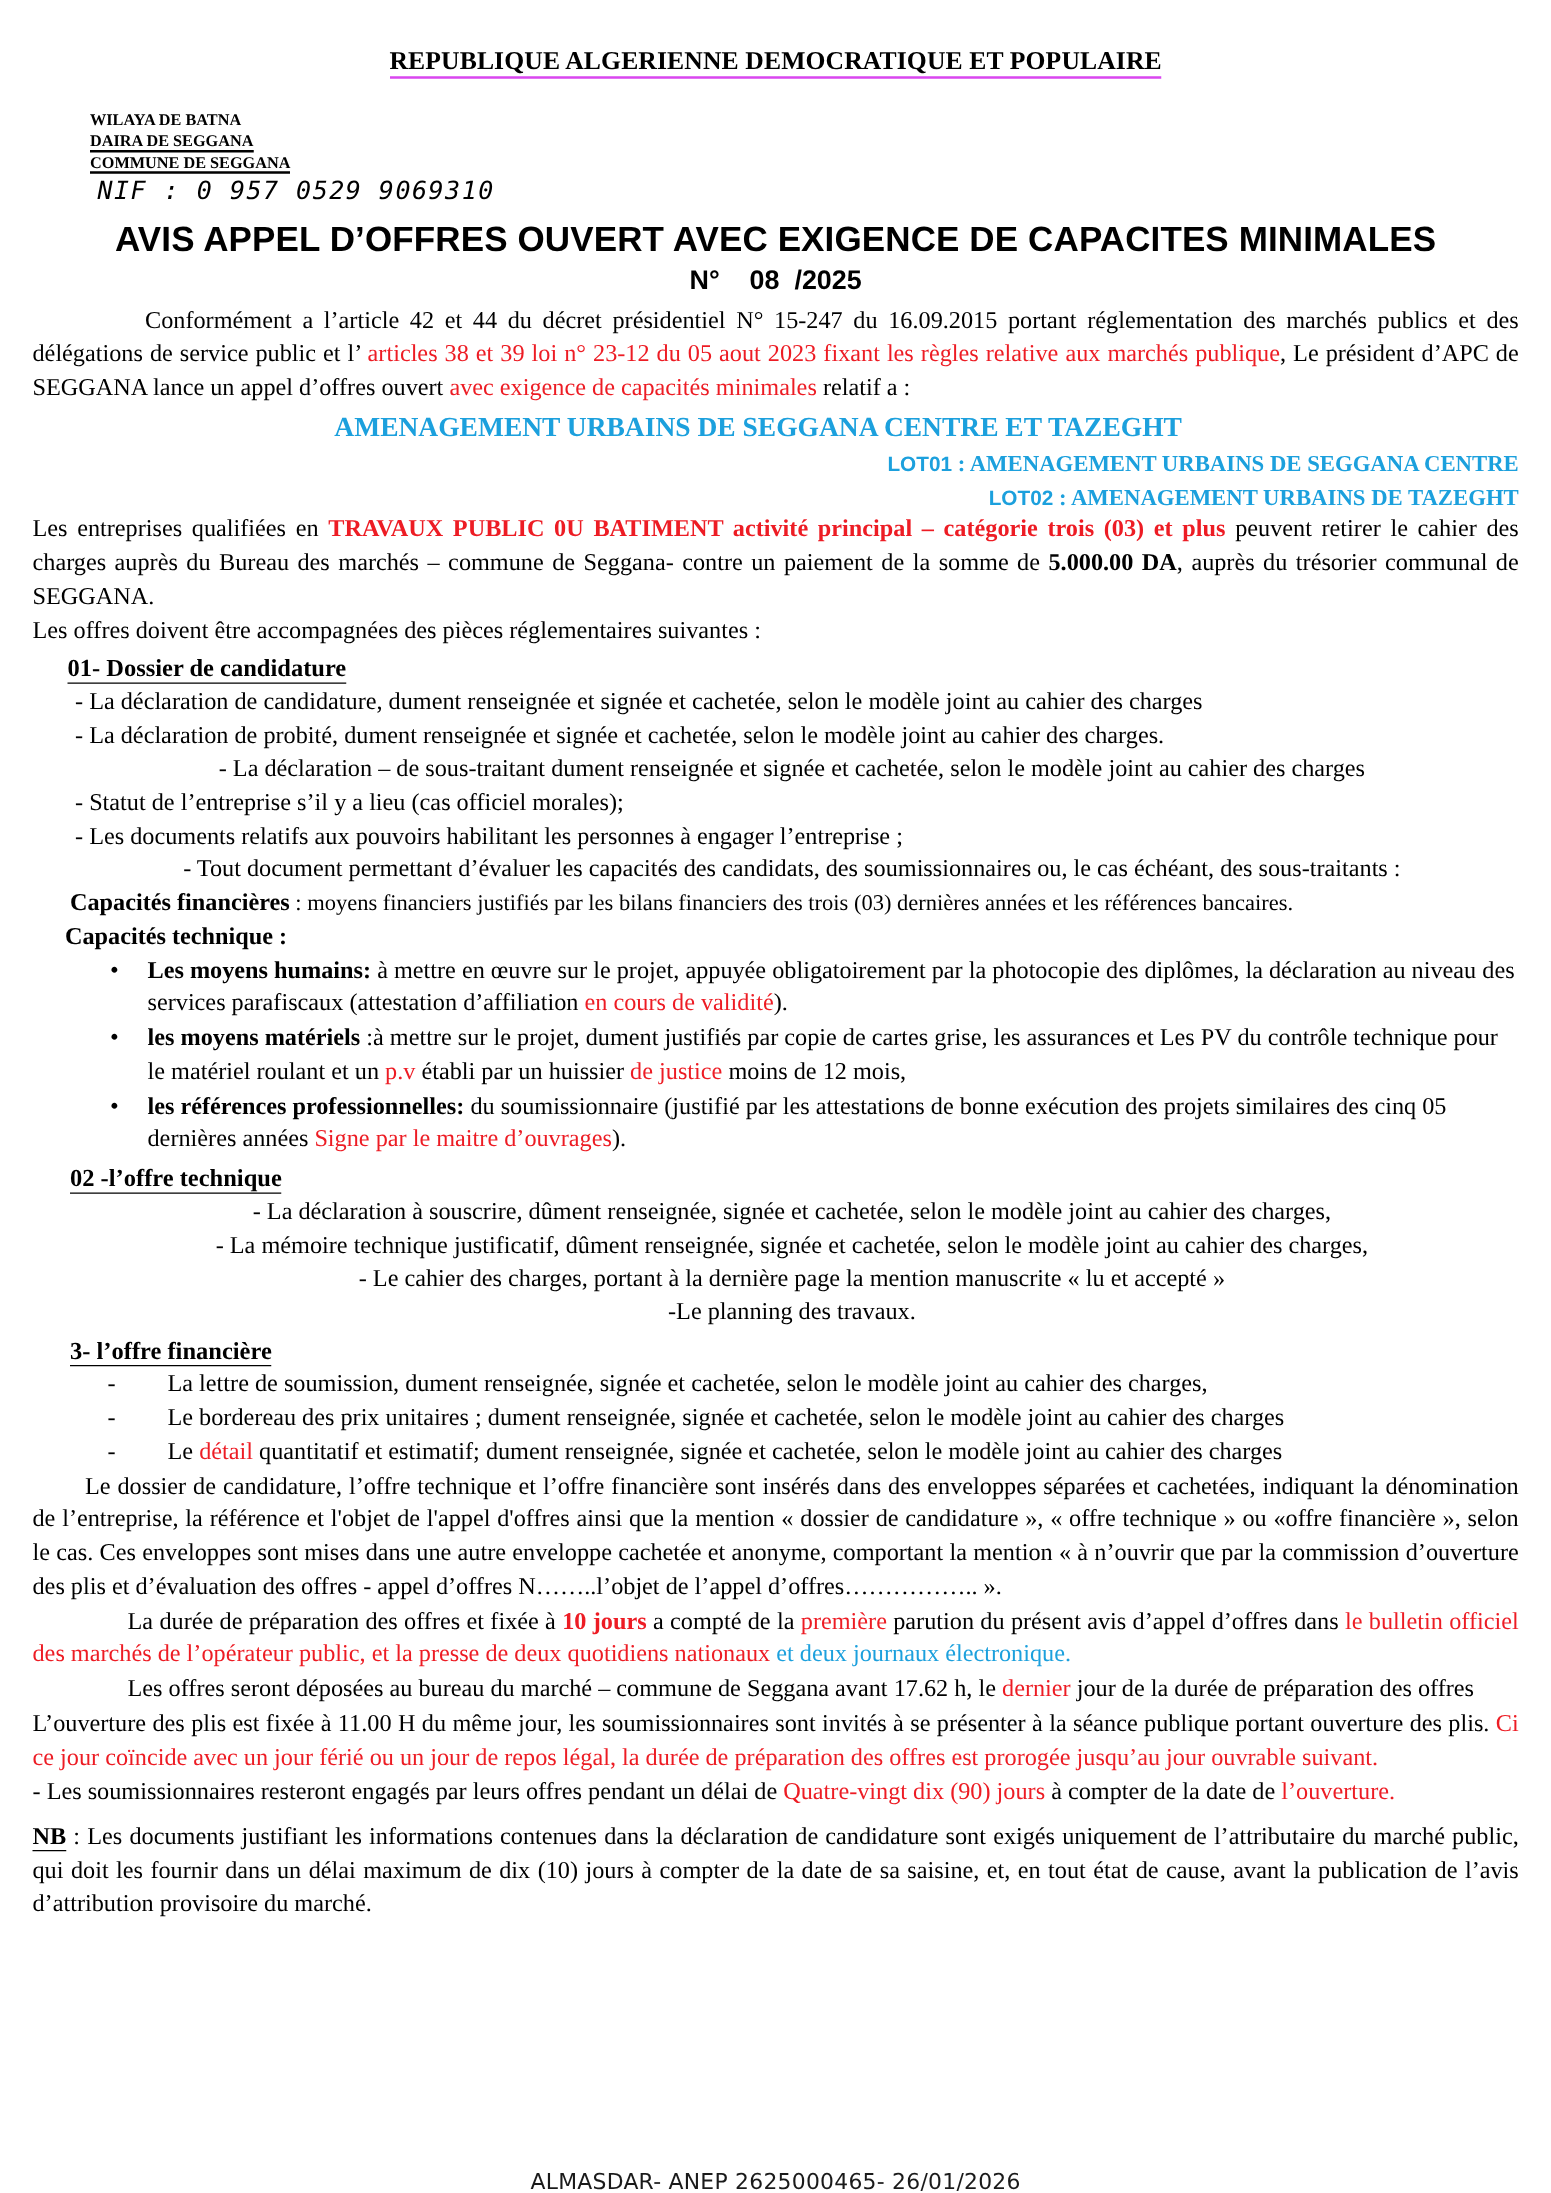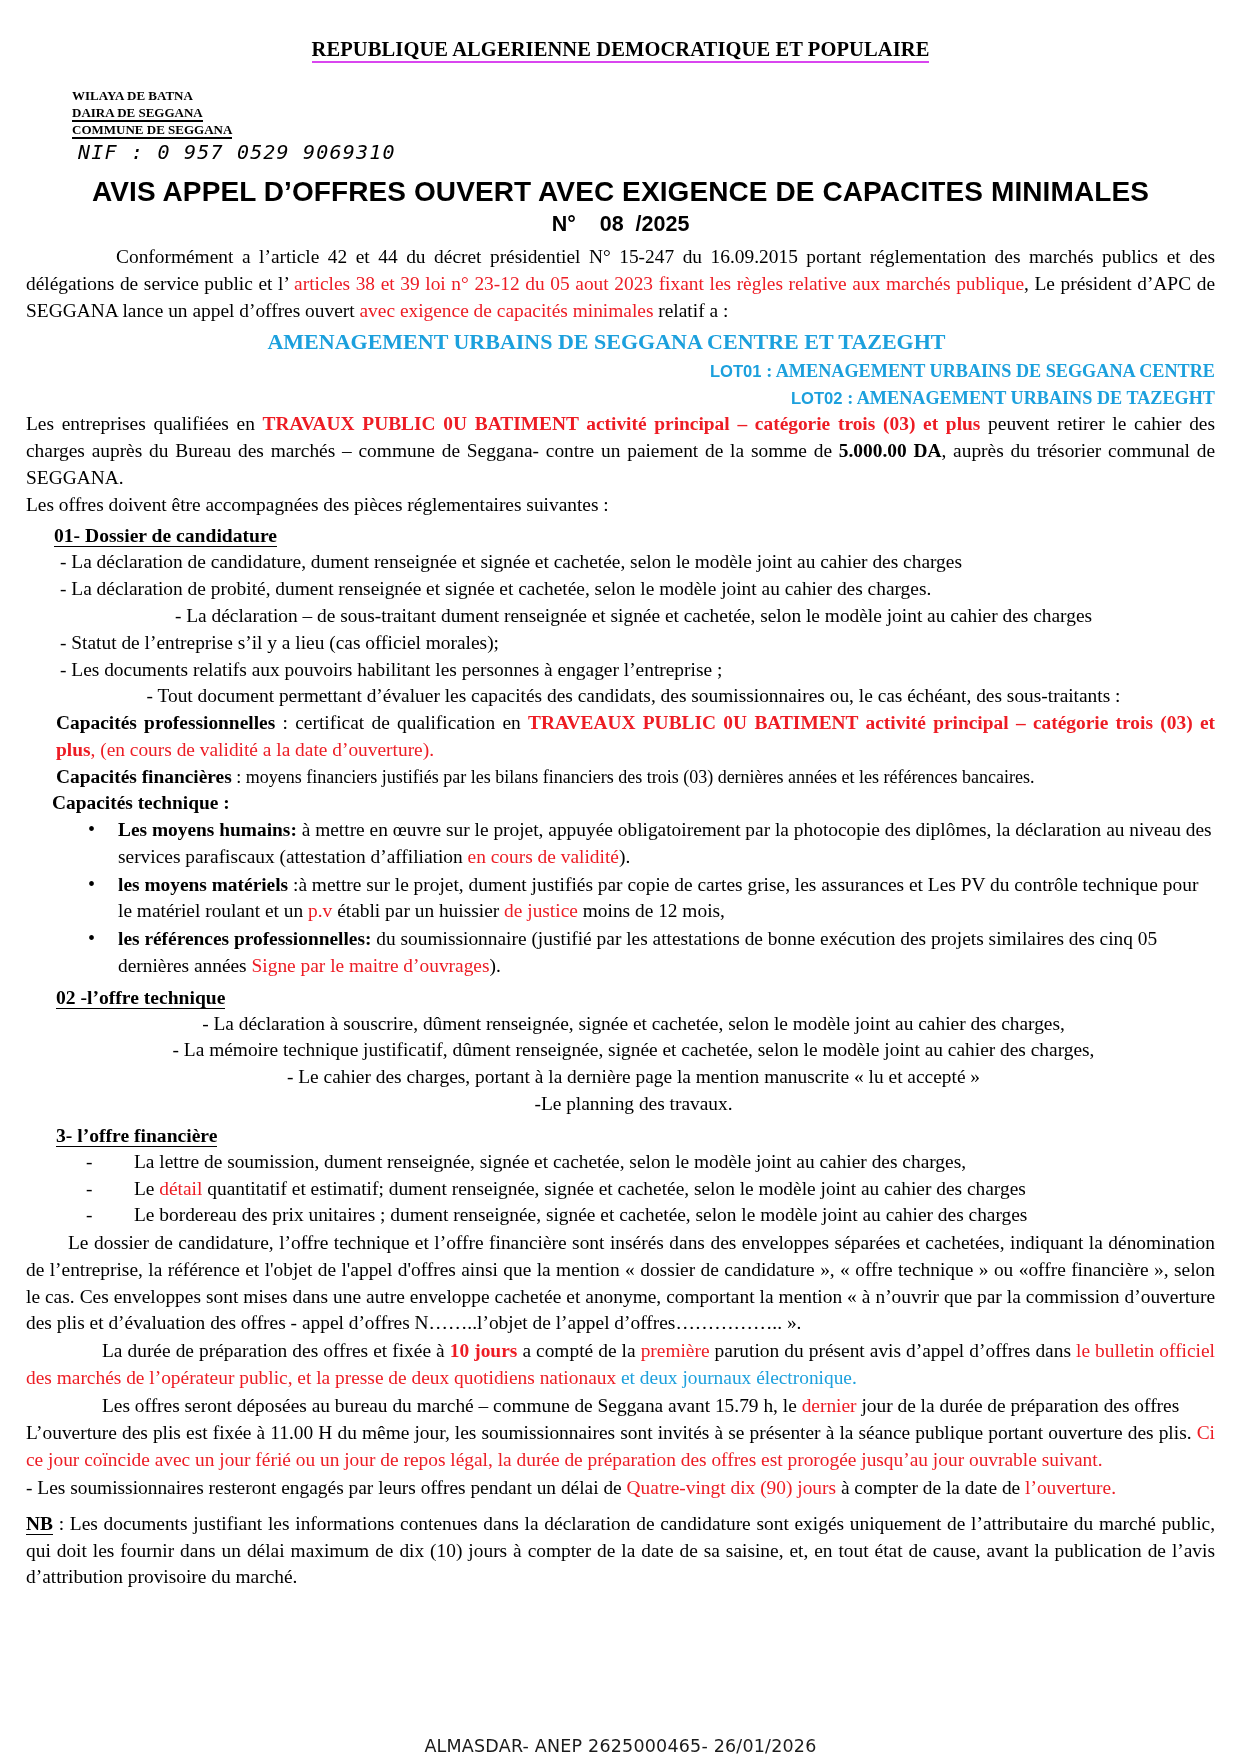--- a/index.html
+++ b/index.html
@@ -200,50 +200,49 @@
     <p class="just"> Les offres doivent être accompagnées des pièces réglementaires suivantes :</p>
 
     <p class="sec-head"><span>01- Dossier de candidature</span></p>
     <p class="dash-item">-  La déclaration  de candidature, dument renseignée et signée et cachetée, selon le modèle joint au cahier des charges</p>
     <p class="dash-item">-  La déclaration de probité, dument renseignée et signée et cachetée, selon le modèle joint au cahier des charges.</p>
     <p class="dash-item tight">- La déclaration – de sous-traitant dument renseignée et signée et cachetée, selon le modèle joint au cahier des charges</p>
     <p class="dash-item">-  Statut de l’entreprise s’il y a lieu (cas officiel morales);</p>
     <p class="dash-item">-  Les documents relatifs aux pouvoirs habilitant les personnes à  engager l’entreprise ;</p>
     <p class="dash-item tight">- Tout document permettant d’évaluer les capacités des candidats, des soumissionnaires ou, le cas échéant, des sous-traitants :</p>
 
-    <p class="cap-line just"><span class="b">Capacités professionnelles</span><span> : certificat de qualification en </span><span class="red b">TRAVEAUX PUBLIC 0U BATIMENT activité principal – catégorie trois (03) et plus</span><span class="red">, (en cours de validité a la date d’ouverture).</span></p>
 
     <p class="cap-line"><span class="b">Capacités financières</span><span style="font-size:18px"> : moyens financiers justifiés par les bilans financiers des trois (03) dernières années et les références bancaires.</span></p>
 
     <p class="cap-line2 b"> Capacités technique :</p>
 
     <ul class="bullets">
       <li><span class="b">Les moyens humains:</span><span> à mettre en œuvre sur le projet, appuyée obligatoirement par la photocopie des diplômes, la déclaration au niveau des services parafiscaux (attestation d’affiliation </span><span class="red">en cours de validité</span><span>).</span></li>
       <li><span class="b">les moyens matériels</span><span> :à mettre sur le projet, dument justifiés par copie de cartes grise, les assurances et Les PV du contrôle technique pour le matériel roulant  et un </span><span class="red">p.v</span><span> établi par un huissier </span><span class="red">de justice</span><span> moins de 12 mois,</span></li>
       <li><span class="b">les références professionnelles:</span><span> du soumissionnaire (justifié par les attestations de bonne exécution des projets similaires des cinq 05 dernières années </span><span class="red">Signe par le maitre d’ouvrages</span><span>).</span></li>
     </ul>
 
     <p class="sec-head" style="margin-left:30px"><span>02 -l’offre technique</span></p>
     <p class="dash-item tight">- La déclaration à souscrire, dûment renseignée, signée et cachetée, selon le modèle joint au cahier des charges,</p>
     <p class="dash-item tight">- La mémoire technique justificatif, dûment renseignée, signée et cachetée, selon le modèle joint au cahier des charges,</p>
     <p class="dash-item tight">- Le cahier des charges,  portant  à la dernière page  la mention manuscrite «  lu et accepté »</p>
     <p class="dash-item tight">-Le planning des travaux.</p>
 
     <p class="sec-head" style="margin-left:30px"><span>3- l’offre financière</span></p>
     <ul class="dashes">
       <li>La lettre de soumission, dument renseignée, signée et cachetée, selon le modèle joint au cahier des charges,</li>
+      <li>Le bordereau des prix unitaires ; dument renseignée, signée et cachetée, selon le modèle joint au cahier des charges</li>
       <li><span>Le </span><span class="red">détail</span><span> quantitatif et estimatif; dument renseignée, signée et cachetée, selon le modèle joint au cahier des charges</span></li>
-      <li>Le bordereau des prix unitaires ; dument renseignée, signée et cachetée, selon le modèle joint au cahier des charges</li>
     </ul>
 
     <p class="para"><span class="ind"></span><span>Le dossier de candidature, l’offre technique et l’offre financière sont insérés dans des enveloppes séparées et cachetées, indiquant la dénomination de l’entreprise, la référence et l'objet de l'appel d'offres ainsi que la mention « dossier de candidature », « offre technique » ou «offre financière », selon le cas. Ces enveloppes sont mises dans une autre enveloppe cachetée et anonyme, comportant la mention « à n’ouvrir que par la commission d’ouverture des plis et d’évaluation des offres - appel d’offres N……..l’objet de l’appel d’offres…………….. ».</span></p>
 
     <p class="para"><span class="ind-lg"></span><span>La durée de préparation des offres et fixée à </span><span class="red b">10 jours</span><span> a compté de la </span><span class="red">première</span><span> parution du présent avis d’appel d’offres dans </span><span class="red">le bulletin officiel des marchés de l’opérateur public, et la presse de deux quotidiens nationaux</span><span class="blue"> et deux </span><span class="blue">journaux électronique.</span></p>
 
-    <p class="para"><span class="ind-lg"></span><span>Les offres seront déposées au bureau du marché – commune de Seggana avant 15.79 h, le </span><span class="red">dernier</span><span> jour de la durée de préparation des offres</span></p>
+    <p class="para"><span class="ind-lg"></span><span>Les offres seront déposées au bureau du marché – commune de Seggana avant 17.62 h, le </span><span class="red">dernier</span><span> jour de la durée de préparation des offres</span></p>
 
     <p class="para"><span>L’ouverture des plis est  fixée  à 11.00 H  du même jour, les soumissionnaires sont invités à se présenter à la séance publique portant ouverture des plis. </span><span class="red">Ci ce jour coïncide avec un jour férié ou un jour de repos légal,  la durée de préparation des offres est prorogée jusqu’au jour ouvrable suivant.</span></p>
 
     <p class="para"><span>- Les soumissionnaires resteront engagés par leurs offres pendant un délai de </span><span class="red">Quatre-vingt dix (90) jours</span><span> à compter de la date de </span><span class="red">l’ouverture.</span></p>
 
     <p class="nb-para"><span class="nb"><span>NB</span></span><span> : Les documents justifiant les informations contenues dans la déclaration de candidature sont exigés uniquement de l’attributaire du marché public, qui doit les fournir dans un délai maximum de dix (10) jours à compter de la date de sa saisine, et, en tout état de cause, avant la publication de l’avis d’attribution provisoire du marché.</span></p>
 
   </div>
 
   <div class="footer">ALMASDAR- ANEP 2625000465- 26/01/2026</div>

